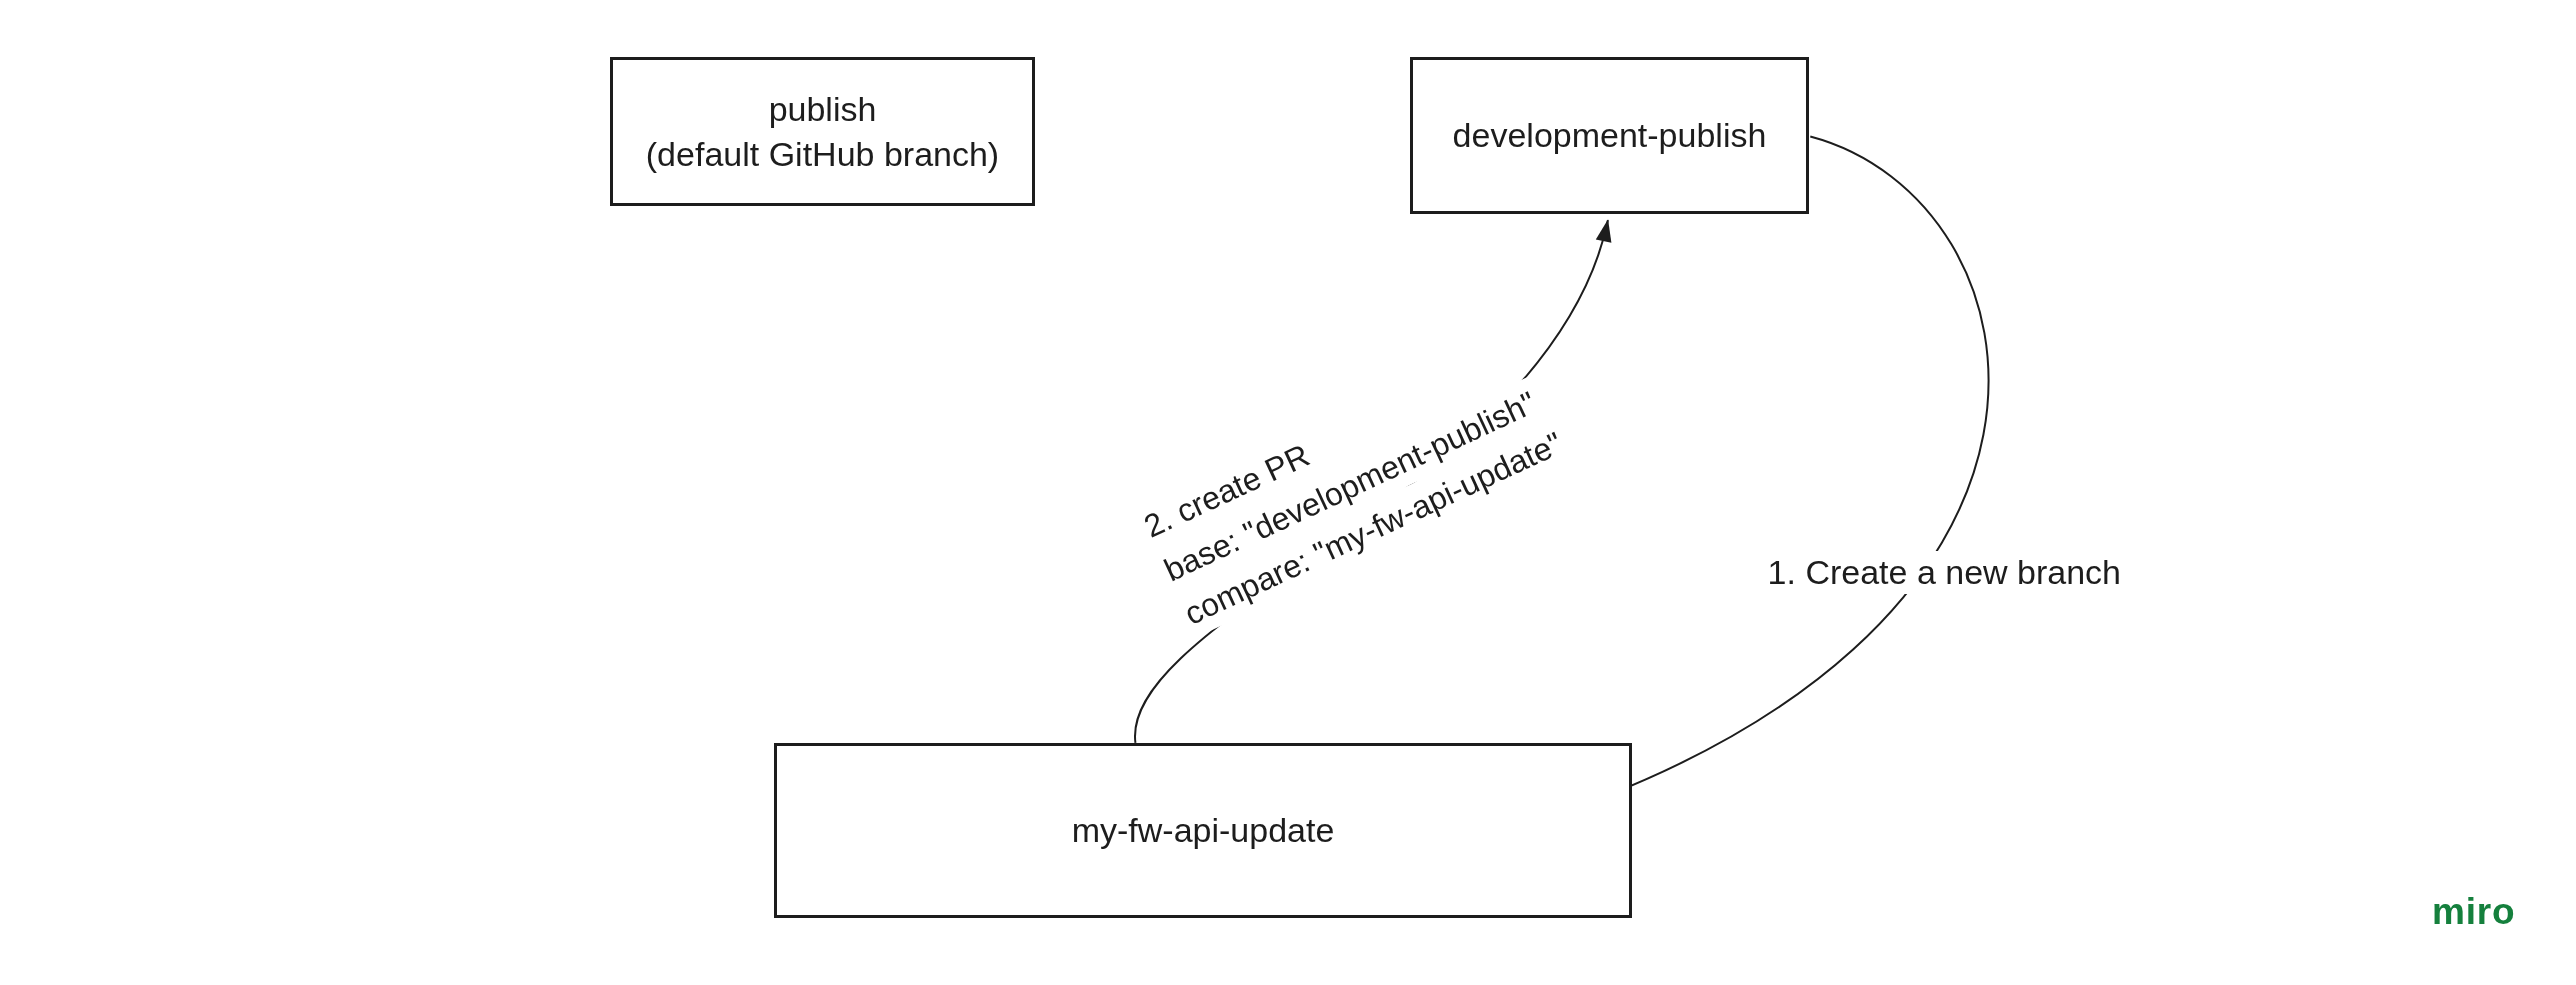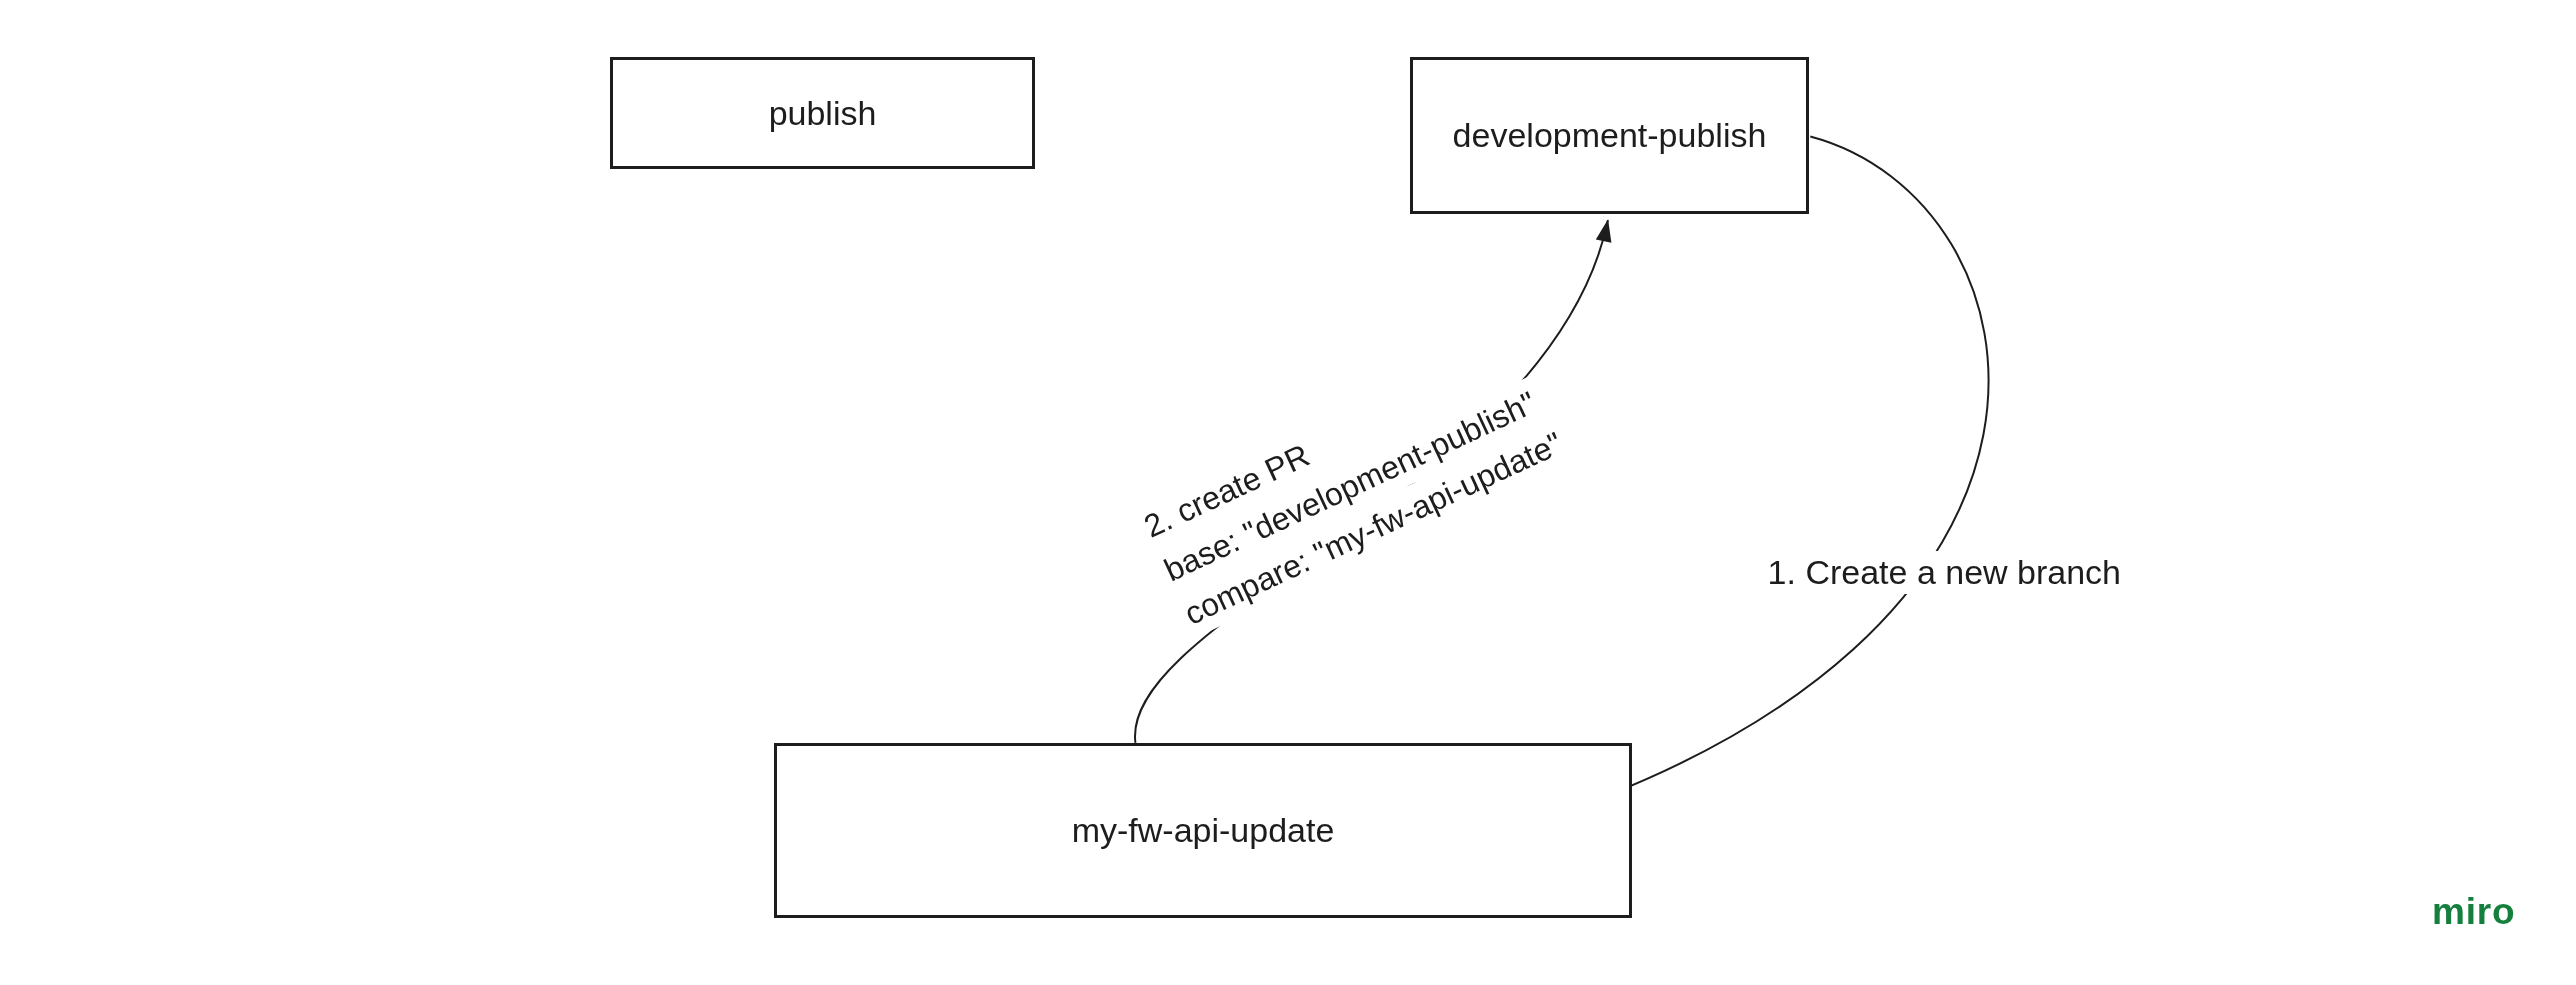--- a/index.html
+++ b/index.html
@@ -39,21 +39,21 @@
     justify-content: center;
     text-align: center;
     font-size: 34px;
     line-height: 45px;
     color: #1d1d1d;
   }
   .node-publish {
     left: 610px;
     top: 57px;
     width: 425px;
-    height: 112px;
+    height: 149px;
   }
   .node-development-publish {
     left: 1410px;
     top: 57px;
     width: 399px;
     height: 157px;
   }
   .node-my-fw-api-update {
     left: 774px;
     top: 743px;
@@ -114,20 +114,21 @@
       <path class="wire" d="M 2272 171 C 2570 250, 2680 800, 1892 1042" marker-end="url(#arrowhead)"></path>
     </g>
 
     <g>
       <path class="wire" d="M 1425 932 C 1405 775, 1950 608, 2018 276" marker-end="url(#arrowhead)"></path>
     </g>
   </svg>
 
   <div class="node node-publish">
     <div>publish</div>
+    <div>(default GitHub branch)</div>
   </div>
 
   <div class="node node-development-publish">
     <div>development-publish</div>
   </div>
 
   <div class="node node-my-fw-api-update">
     <div>my-fw-api-update</div>
   </div>
 

